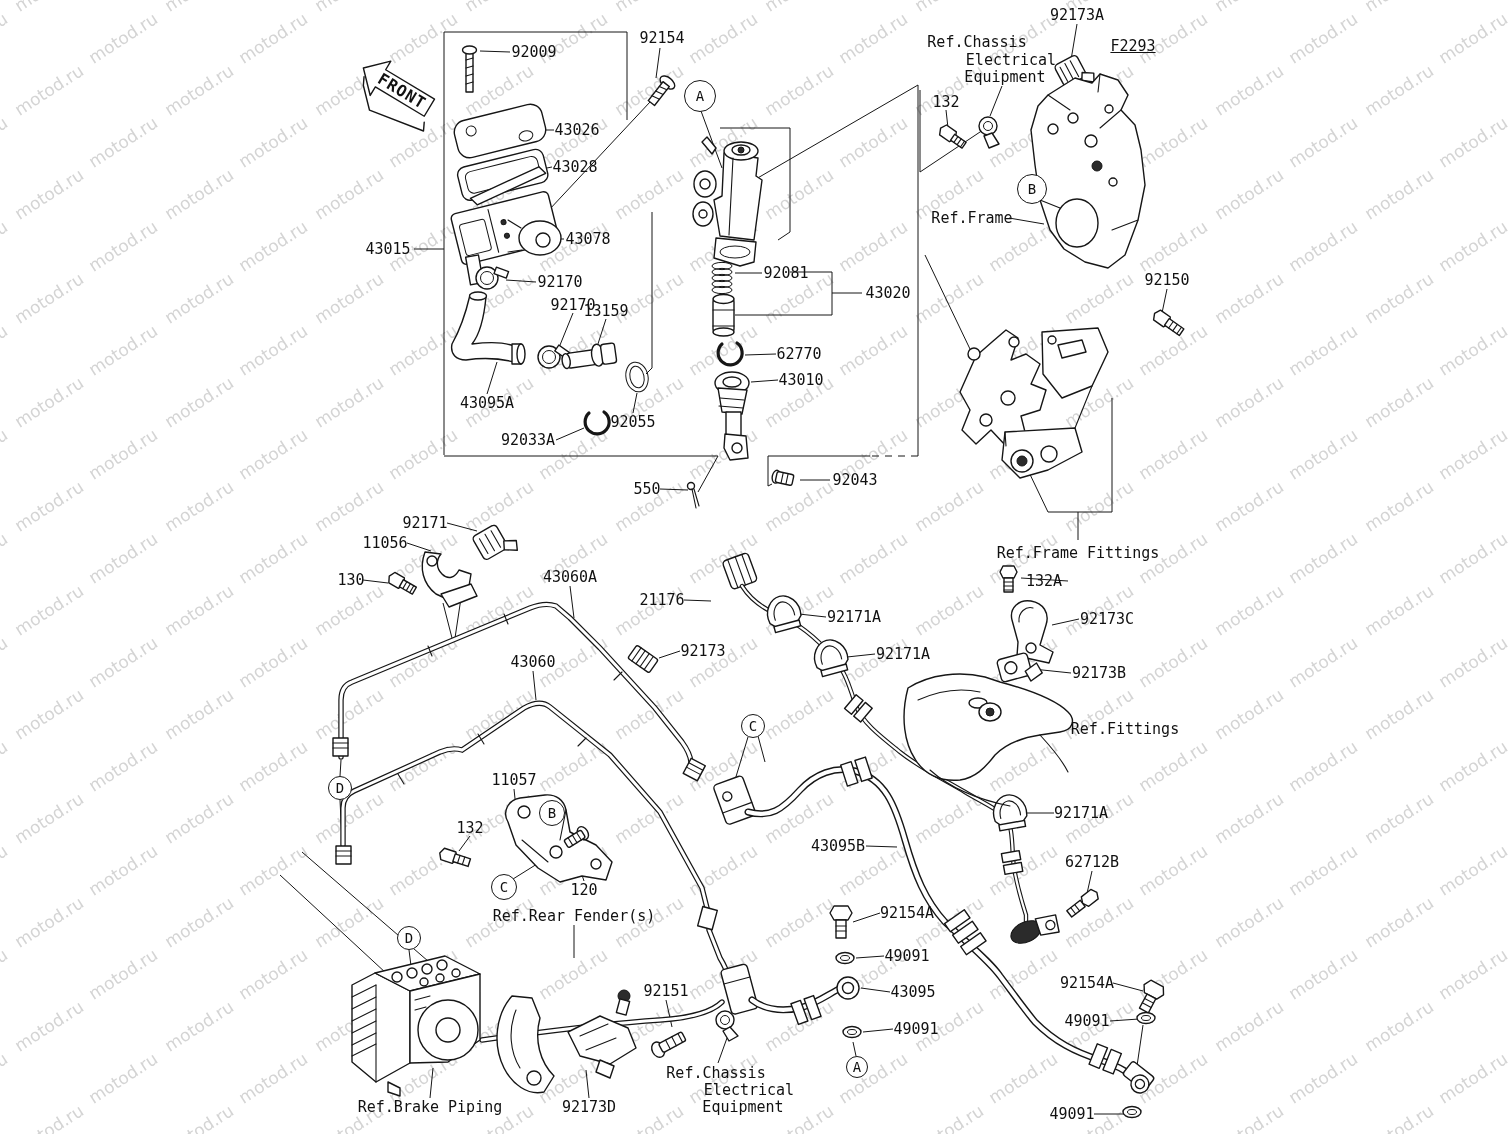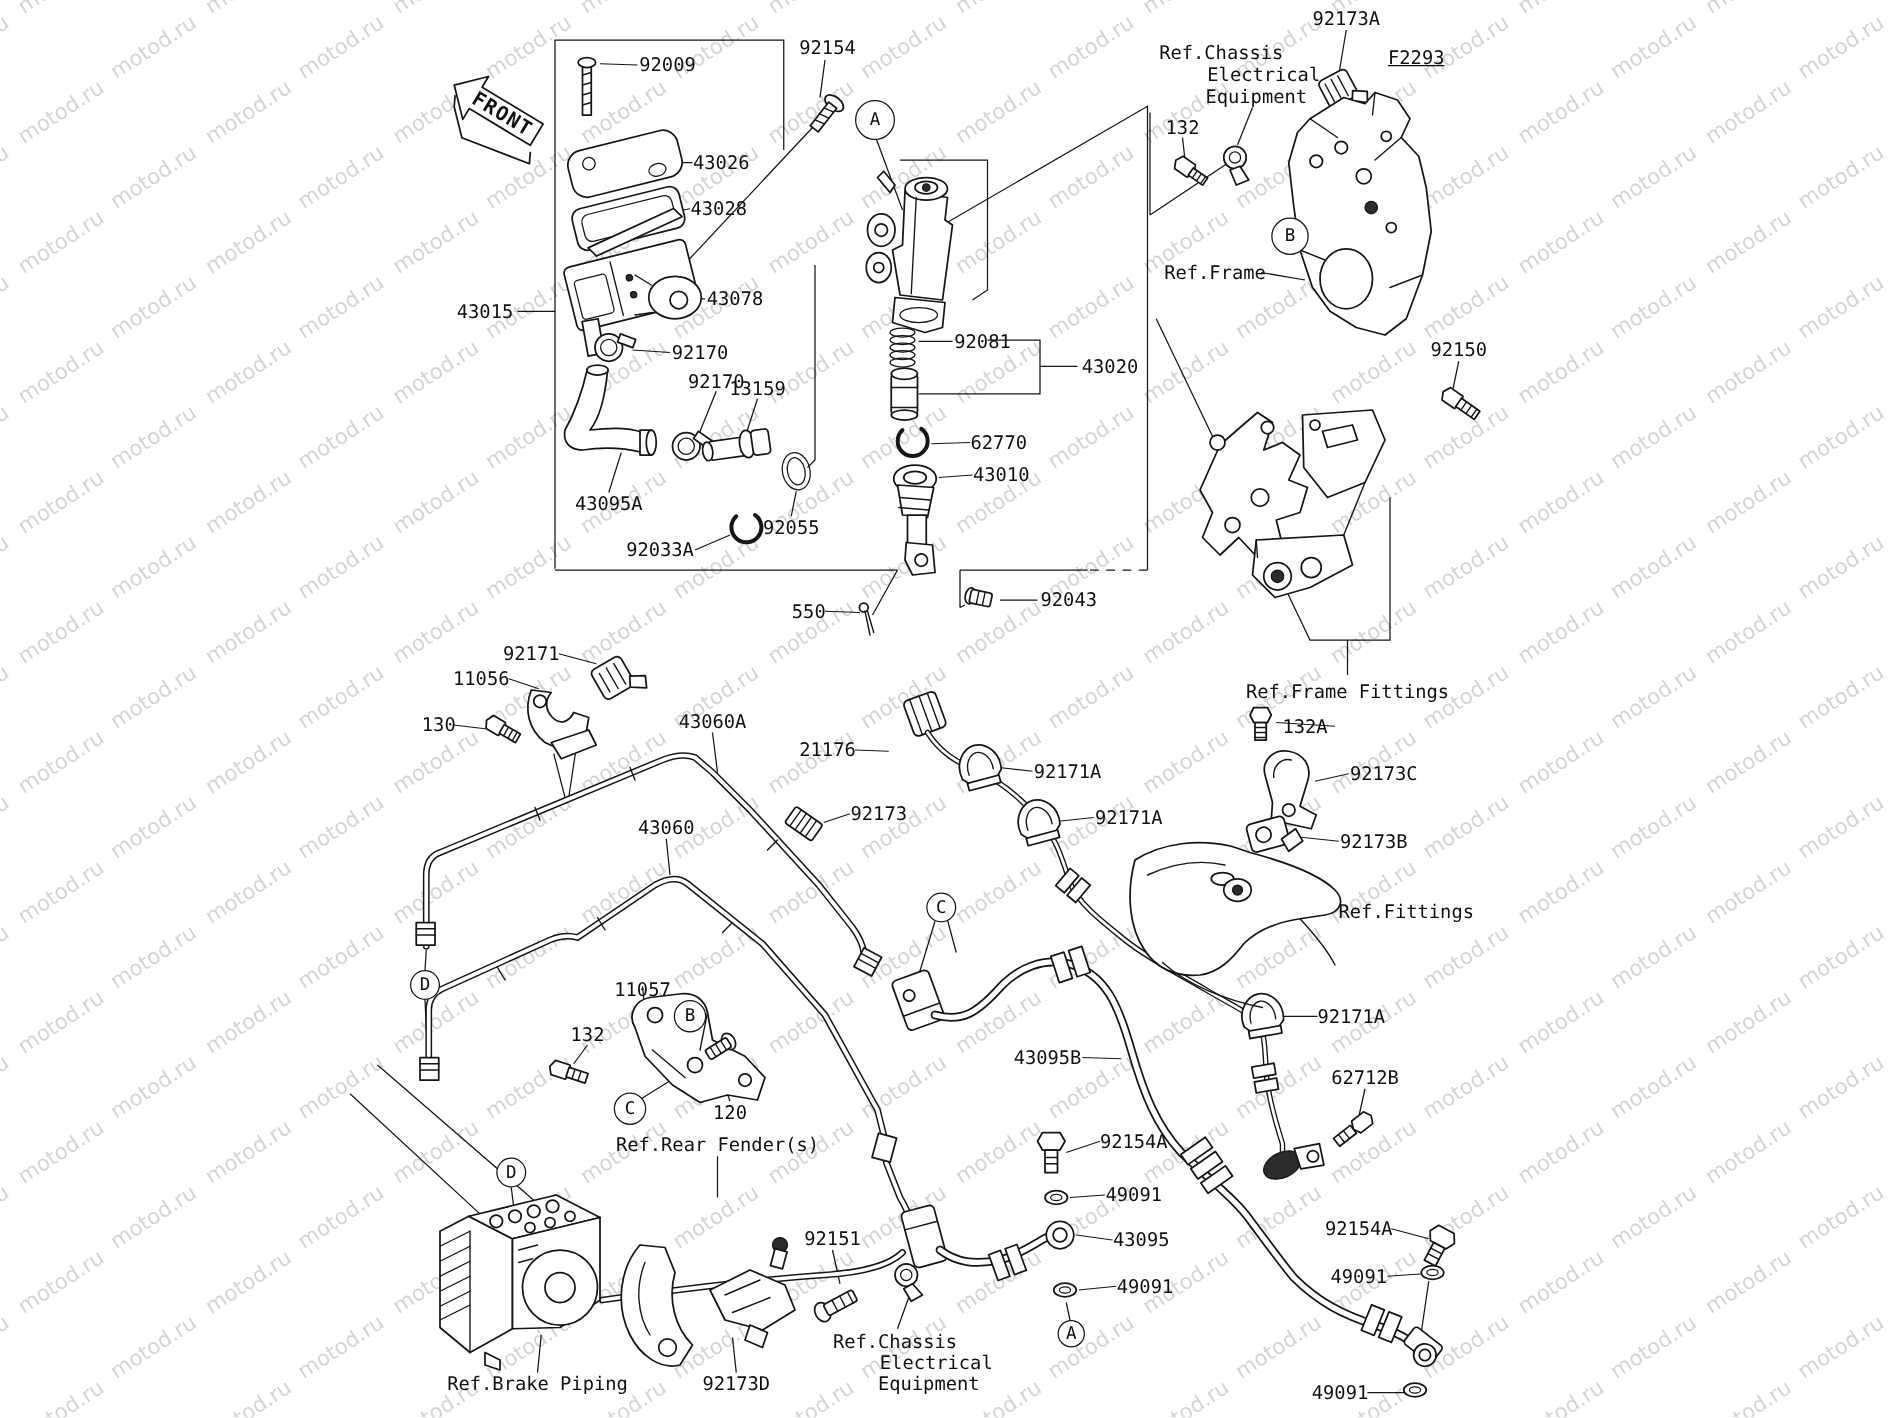--- a/index.html
+++ b/index.html
@@ -835,21 +835,21 @@
       <span class="lbl" style="left: 570px; top: 577px;">43060A</span>
       <span class="lbl" style="left: 662px; top: 600px;">21176</span>
       <span class="lbl" style="left: 703px; top: 651px;">92173</span>
       <span class="lbl" style="left: 533px; top: 662px;">43060</span>
       <span class="lbl" style="left: 1044px; top: 581px;">132A</span>
       <span class="lbl" style="left: 1107px; top: 619px;">92173C</span>
       <span class="lbl" style="left: 1099px; top: 673px;">92173B</span>
       <span class="lbl" style="left: 854px; top: 617px;">92171A</span>
       <span class="lbl" style="left: 903px; top: 654px;">92171A</span>
       <span class="lbl" style="left: 1125px; top: 729px;">Ref.Fittings</span>
-      <span class="lbl" style="left: 514px; top: 780px; margin-top: 12px;">11057</span>
+      <span class="lbl" style="left: 514px; top: 780px;">11057</span>
       <span class="lbl" style="left: 470px; top: 828px;">132</span>
       <span class="lbl" style="left: 584px; top: 890px;">120</span>
       <span class="lbl" style="left: 574px; top: 916px;">Ref.Rear Fender(s)</span>
       <span class="lbl" style="left: 838px; top: 846px;">43095B</span>
       <span class="lbl" style="left: 1081px; top: 813px;">92171A</span>
       <span class="lbl" style="left: 1092px; top: 862px;">62712B</span>
       <span class="lbl" style="left: 907px; top: 913px;">92154A</span>
       <span class="lbl" style="left: 907px; top: 956px;">49091</span>
       <span class="lbl" style="left: 913px; top: 992px;">43095</span>
       <span class="lbl" style="left: 916px; top: 1029px;">49091</span>

